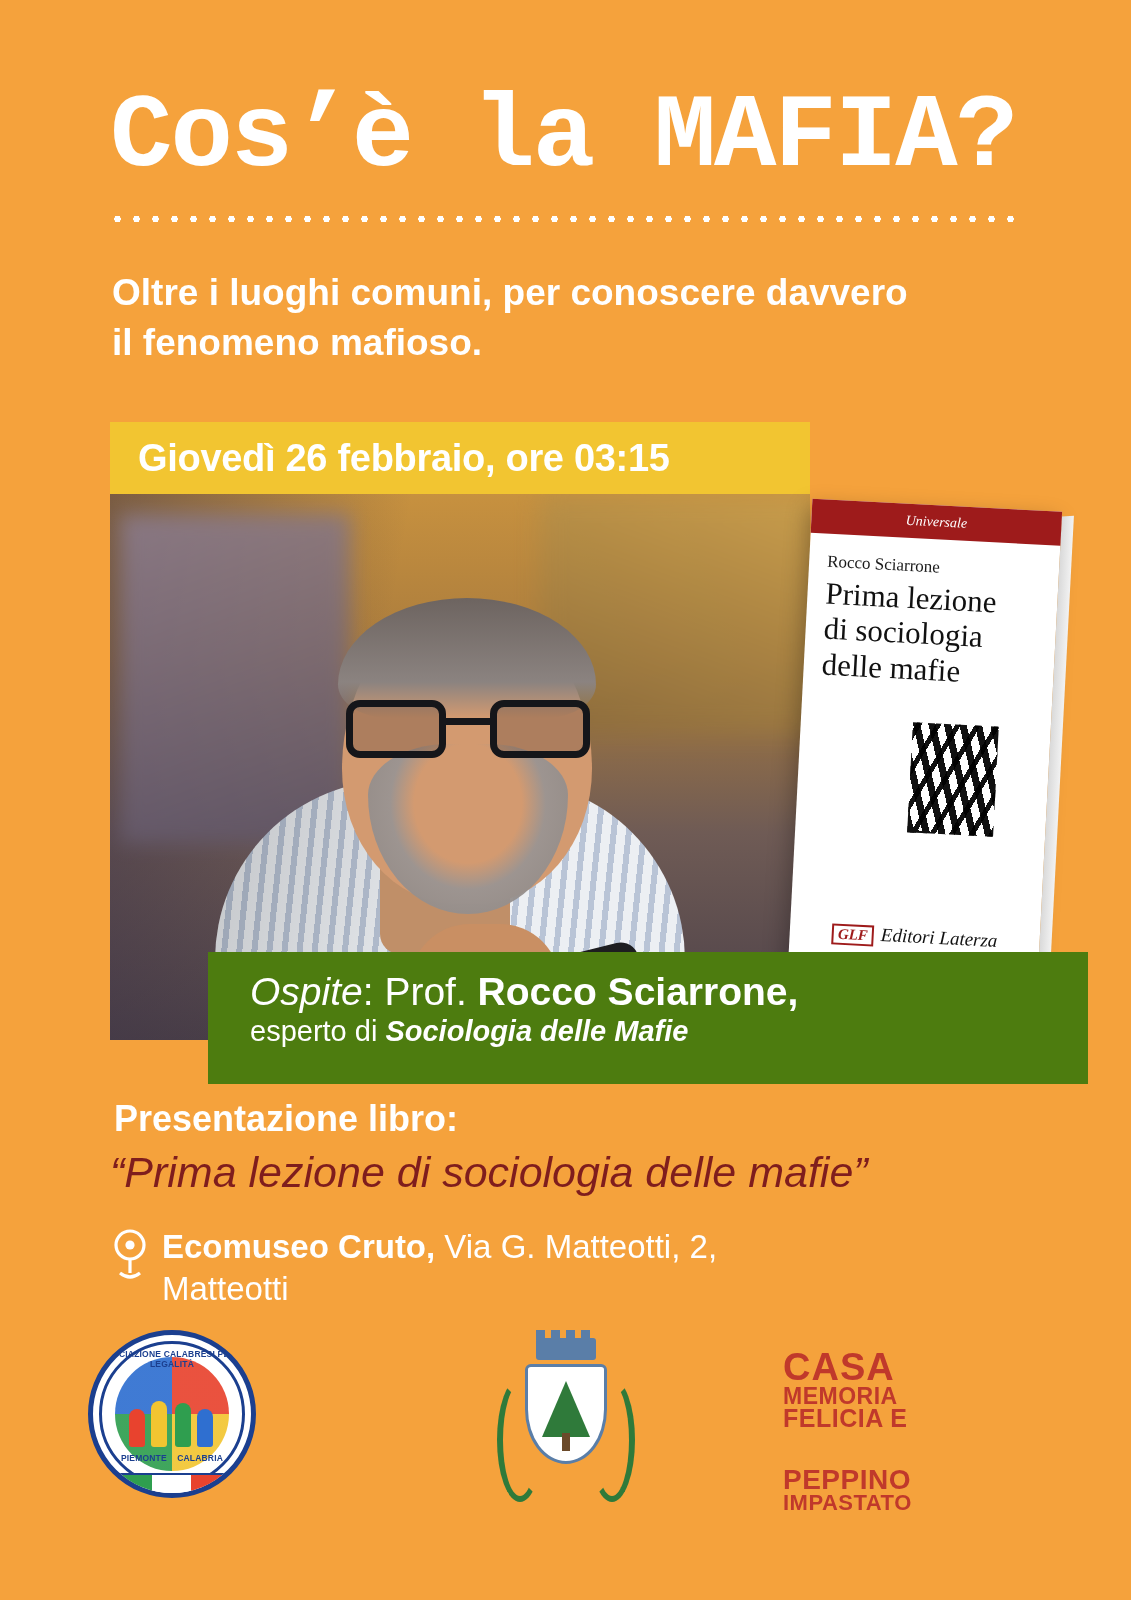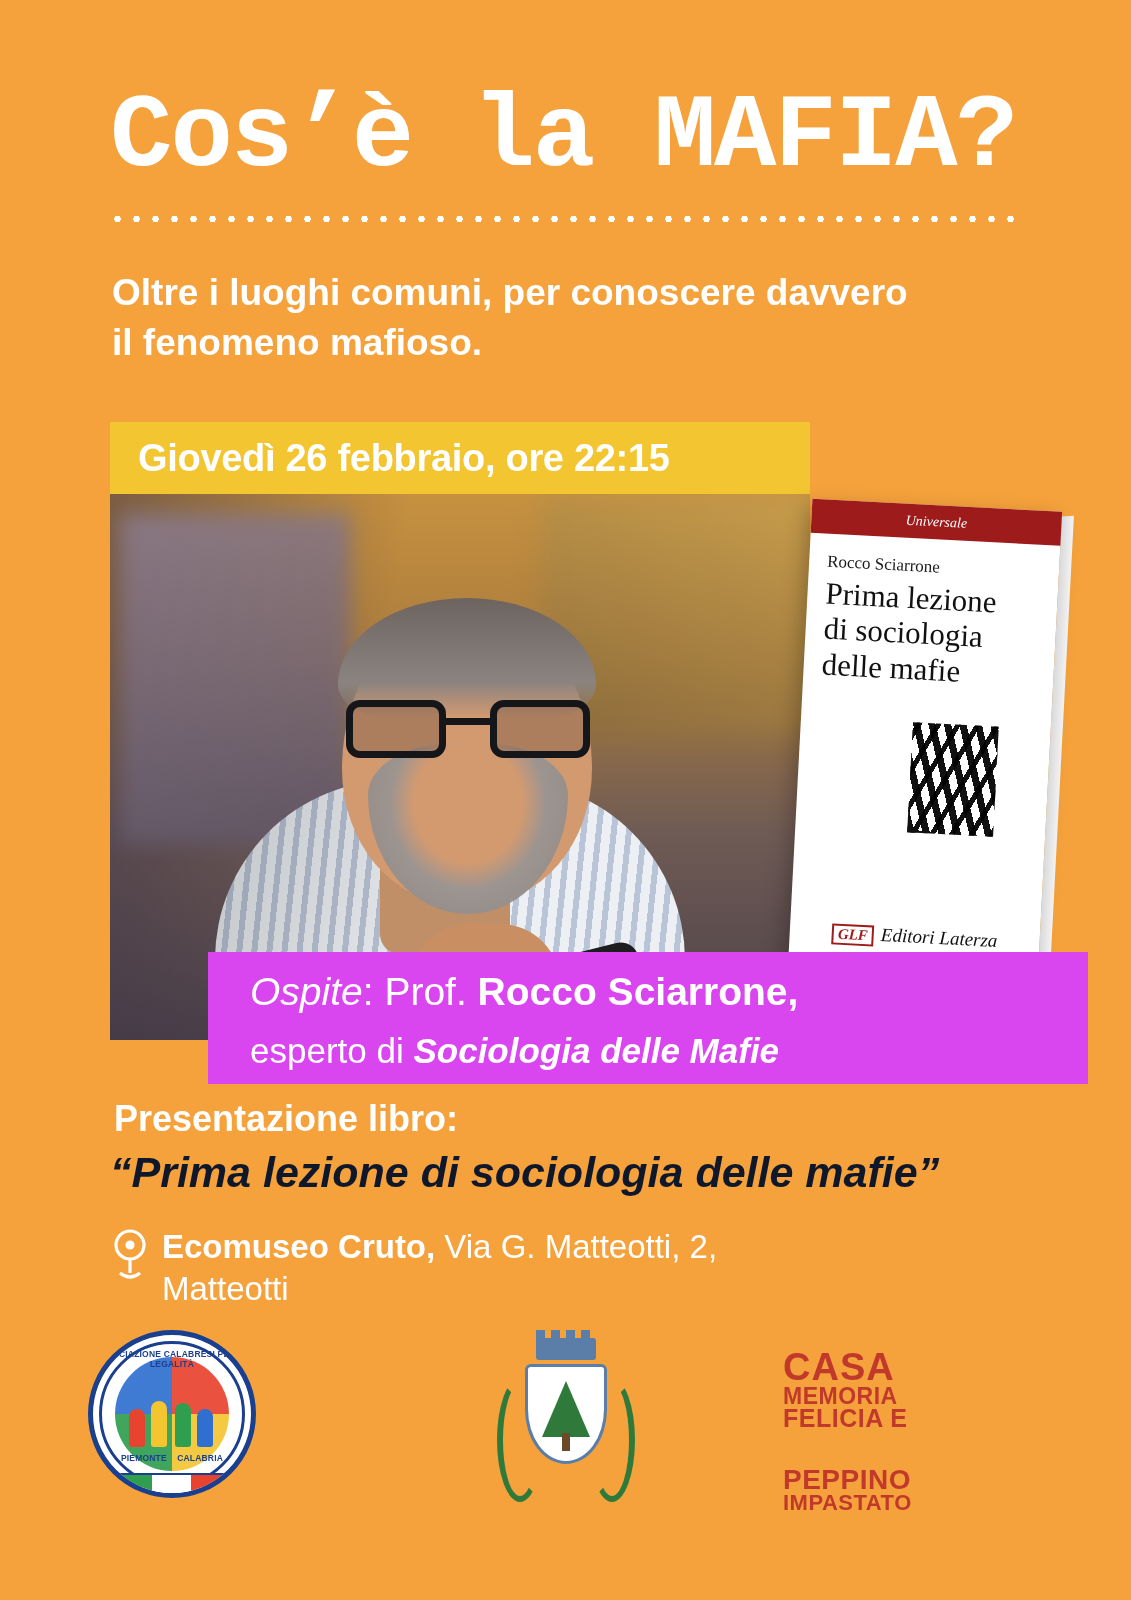--- a/index.html
+++ b/index.html
@@ -235,57 +235,57 @@
   }
   .book .pub .pubname { font-style: italic; }
 
   
   .guest-banner {
     position: absolute;
     left: 208px;
     top: 952px;
     width: 880px;
     height: 132px;
-    background: #d946ef;
+    background: #4d7c0f;
     padding: 18px 0 0 42px;
     box-sizing: border-box;
   }
   .guest-line1 {
     font-size: 39px;
     line-height: 1.12;
     color: #ffffff;
     font-weight: normal;
   }
   .guest-line1 .ospite { font-style: italic; }
   .guest-line1 .name { font-weight: bold; }
   .guest-line2 {
-    font-size: 35px;
+    font-size: 29px;
     line-height: 1.2;
     color: #ffffff;
-    margin-top: 16px;
+    margin-top: 0;
   }
   .guest-line2 .em { font-style: italic; font-weight: bold; }
 
   
   .presentation-label {
     position: absolute;
     left: 114px;
     top: 1098px;
     font-size: 36px;
     font-weight: bold;
     color: #ffffff;
   }
   .presentation-title {
     position: absolute;
     left: 110px;
     top: 1148px;
     font-size: 43px;
-    font-weight: bold;
+    font-weight: normal;
     font-style: italic;
-    color: #0f172a;
+    color: #7f1d1d;
     white-space: nowrap;
   }
 
   
   .venue {
     position: absolute;
     left: 110px;
     top: 1226px;
     width: 860px;
     display: flex;
@@ -402,21 +402,21 @@
 </head>
 <body>
 
 <div class="poster">
 
   <div class="title">Cos’è la MAFIA?</div>
   <div class="dotted-rule"></div>
   <div class="subtitle">Oltre i luoghi comuni, per conoscere davvero il fenomeno mafioso.</div>
 
   <div class="date-banner">
-    <span class="date-text">Giovedì 26 febbraio, ore 22:15</span>
+    <span class="date-text">Giovedì 26 febbraio, ore 03:15</span>
   </div>
 
   <div class="photo">
     <div class="bg"></div>
     <div class="blurwin"></div>
     <div class="blurwin2"></div>
     <div class="man">
       <div class="shirt"></div>
       <div class="shirt-shadow"></div>
       <div class="neck"></div>

